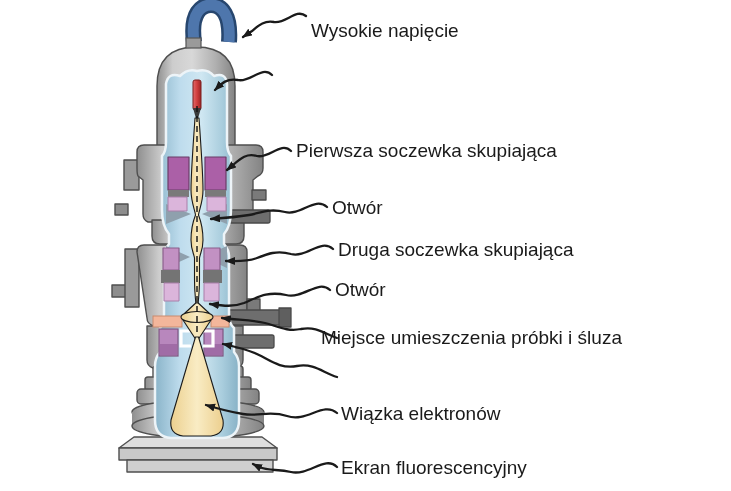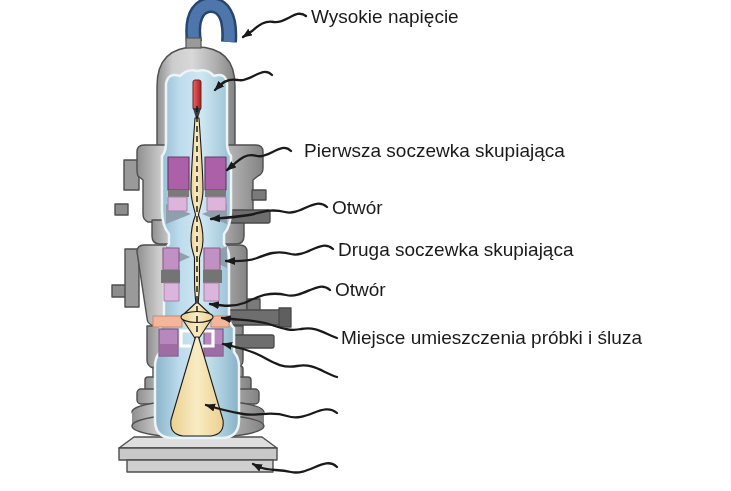--- a/index.html
+++ b/index.html
@@ -172,20 +172,22 @@
       <path d="M327,207 c-12,-11 -26,9 -42,5 c-16,-4 -24,1 -36,3 c-12,2 -24,3 -38,4" marker-end="url(#arrow)"></path>
       <path d="M333,249 c-12,-11 -26,9 -42,5 c-14,-4 -24,0 -34,4 c-10,4 -20,3 -31,3" marker-end="url(#arrow)"></path>
       <path d="M330,290 c-12,-11 -26,9 -44,5 c-18,-4 -28,2 -42,8 c-10,4 -20,3 -34,1" marker-end="url(#arrow)"></path>
       <path d="M337,338 c-12,-4 -20,-12 -36,-9 c-14,3 -24,-3 -36,-6 c-12,-3 -28,-3 -43,-5" marker-end="url(#arrow)"></path>
       <path d="M337,377 c-14,-4 -22,-14 -40,-11 c-16,3 -26,-5 -38,-11 c-10,-5 -22,-8 -36,-11" marker-end="url(#arrow)"></path>
       <path d="M337,413 c-14,-12 -30,10 -50,3 c-18,-6 -28,1 -44,-2 c-12,-2 -24,-5 -37,-9" marker-end="url(#arrow)"></path>
       <path d="M337,467 c-12,-12 -28,9 -46,5 c-14,-3 -22,-1 -32,-5 l-6,-3" marker-end="url(#arrow)"></path>
     </g>
   </svg>
 
-  <div class="label" style="left:311px;top:17px">Wysokie napięcie</div>
-  <div class="label" style="left:304px;top:151px">Pierwsza soczewka skupiająca</div>
+  <div class="label" style="left:311px;top:31px">Wysokie napięcie</div>
+  <div class="label" style="left:296px;top:151px">Pierwsza soczewka skupiająca</div>
   <div class="label" style="left:332px;top:208px">Otwór</div>
   <div class="label" style="left:338px;top:250px">Druga soczewka skupiająca</div>
   <div class="label" style="left:335px;top:290px">Otwór</div>
-  <div class="label" style="left:341px;top:338px">Miejsce umieszczenia próbki i śluza</div>
+  <div class="label" style="left:321px;top:338px">Miejsce umieszczenia próbki i śluza</div>
+  <div class="label" style="left:341px;top:414px">Wiązka elektronów</div>
+  <div class="label" style="left:341px;top:468px">Ekran fluorescencyjny</div>
 
 </div>
 
 </body></html>

